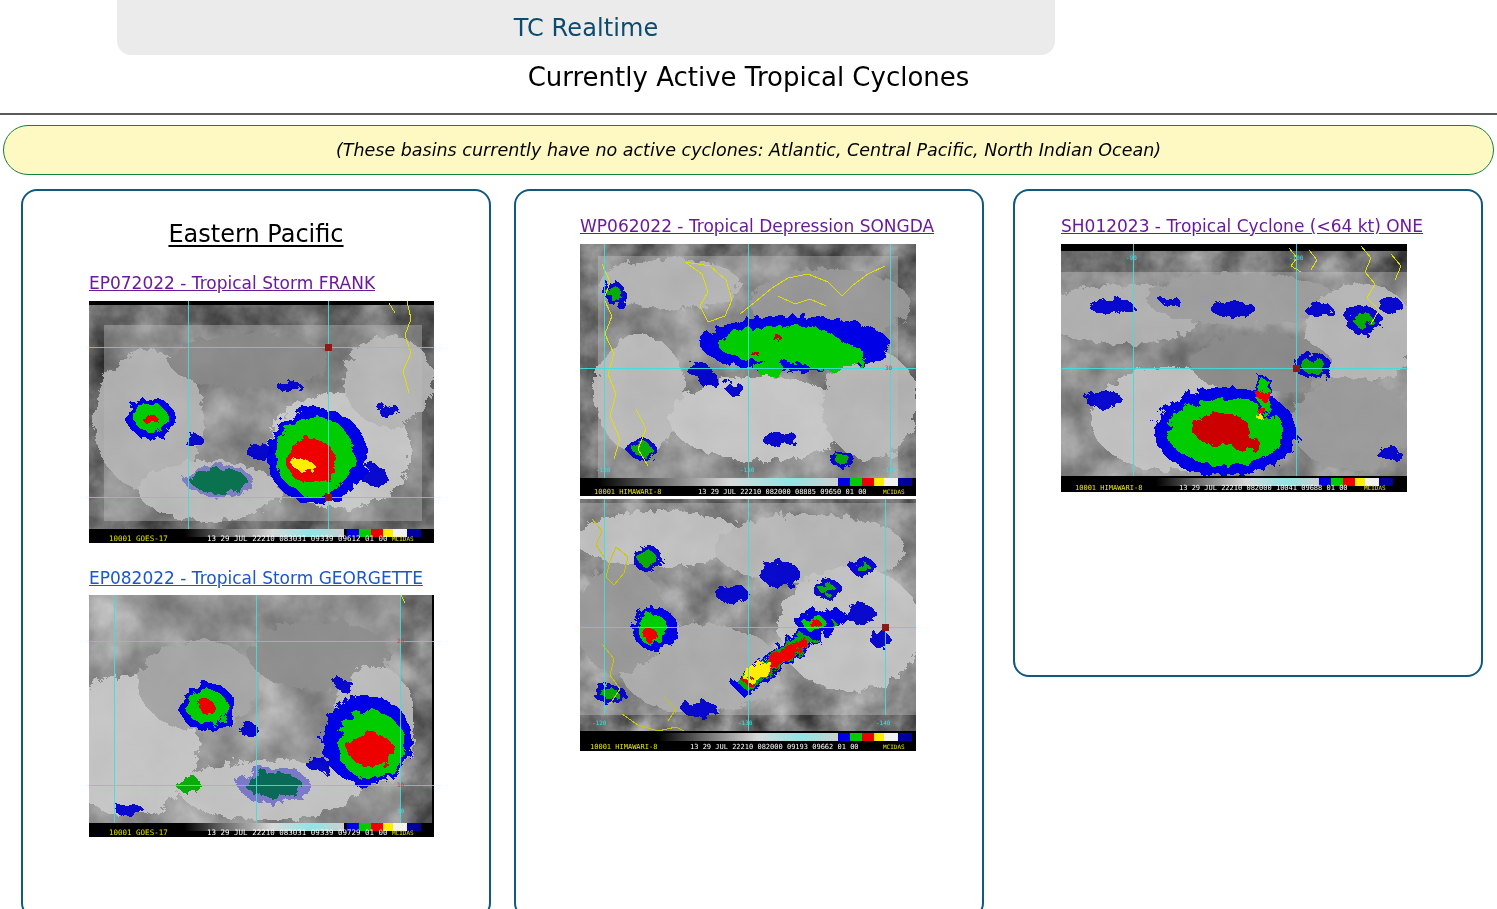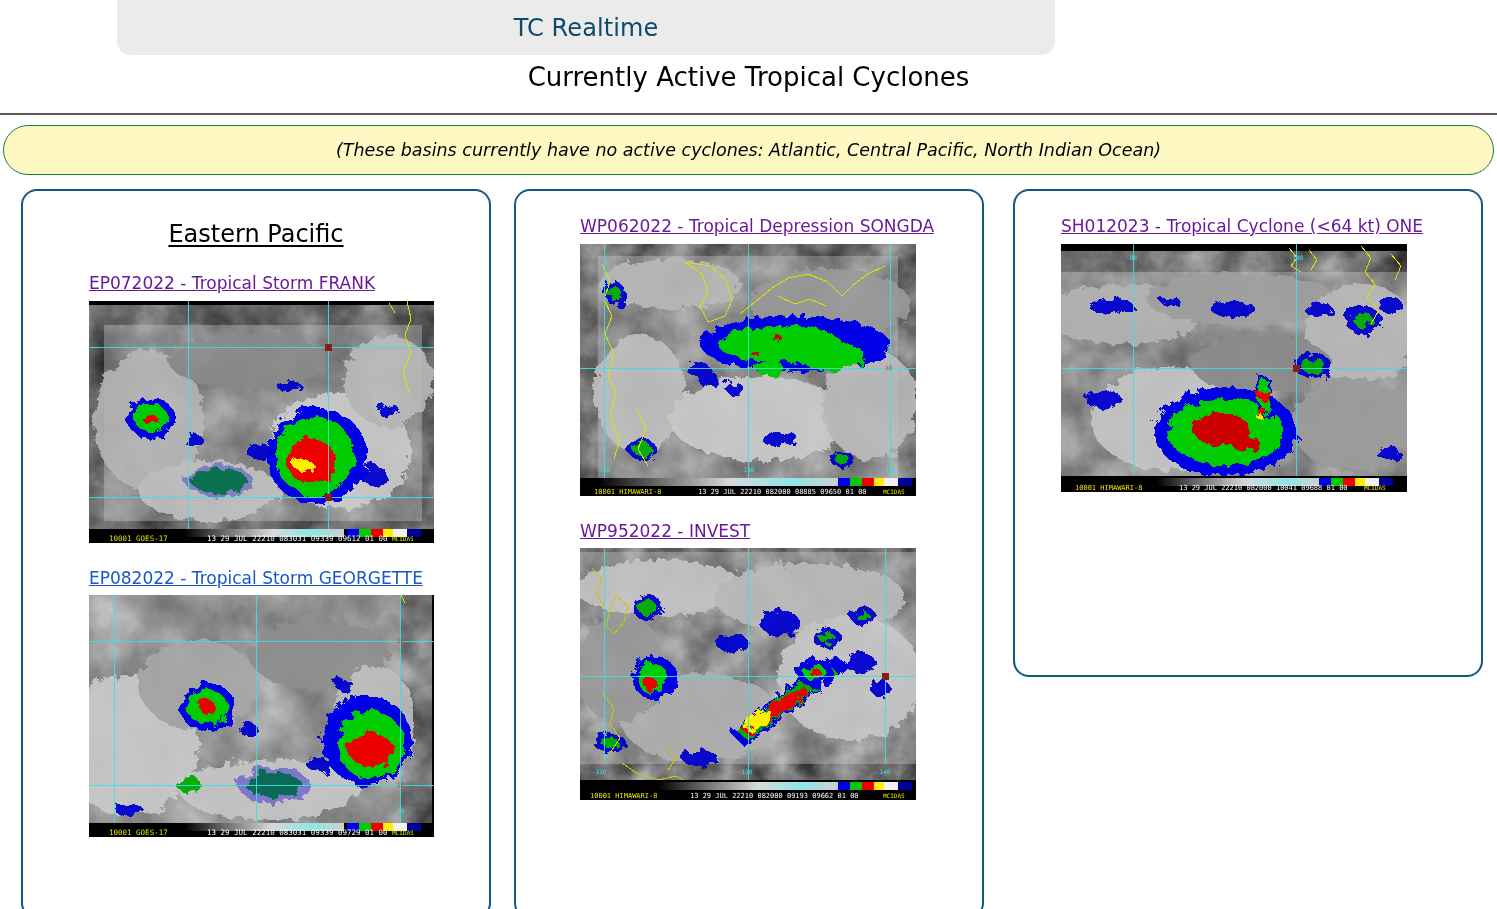--- a/index.html
+++ b/index.html
@@ -360,21 +360,20 @@
           <rect x="304" y="234" width="14" height="8" fill="#f2f2f2"></rect>
           <rect x="318" y="234" width="14" height="8" fill="#00009a"></rect>
           <text x="14" y="250" fill="#e6e600" font-family="DejaVu Sans Mono, monospace" font-size="7">10001 HIMAWARI-8</text>
           <text x="118" y="250" fill="#ffffff" font-family="DejaVu Sans Mono, monospace" font-size="7">13 29 JUL 22210 082000 08885 09650 01 00</text>
           <text x="303" y="250" fill="#e6e600" font-family="DejaVu Sans Mono, monospace" font-size="6">MCIDAS</text>
         </svg>
       </div>
     </div>
 
     <div class="storm">
-      <a class="storm-link visited">WP952022 - INVEST</a>
       <div class="storm-img">
         <svg class="sat" width="336" height="252" viewBox="0 0 336 252" xmlns="http://www.w3.org/2000/svg" shape-rendering="crispEdges">
           <defs>
             <filter id="rough4">
                 <feTurbulence type="fractalNoise" baseFrequency="0.11" numOctaves="4" seed="67"></feTurbulence>
                 <feDisplacementMap in="SourceGraphic" scale="13"></feDisplacementMap>
               </filter>
             <filter id="cloudy4">
                 <feTurbulence type="fractalNoise" baseFrequency="0.028" numOctaves="5" seed="71"></feTurbulence>
                 <feColorMatrix type="matrix" values="0 0 0 0 0.62  0 0 0 0 0.62  0 0 0 0 0.62  0 0 0 0.95 0.05"></feColorMatrix>

